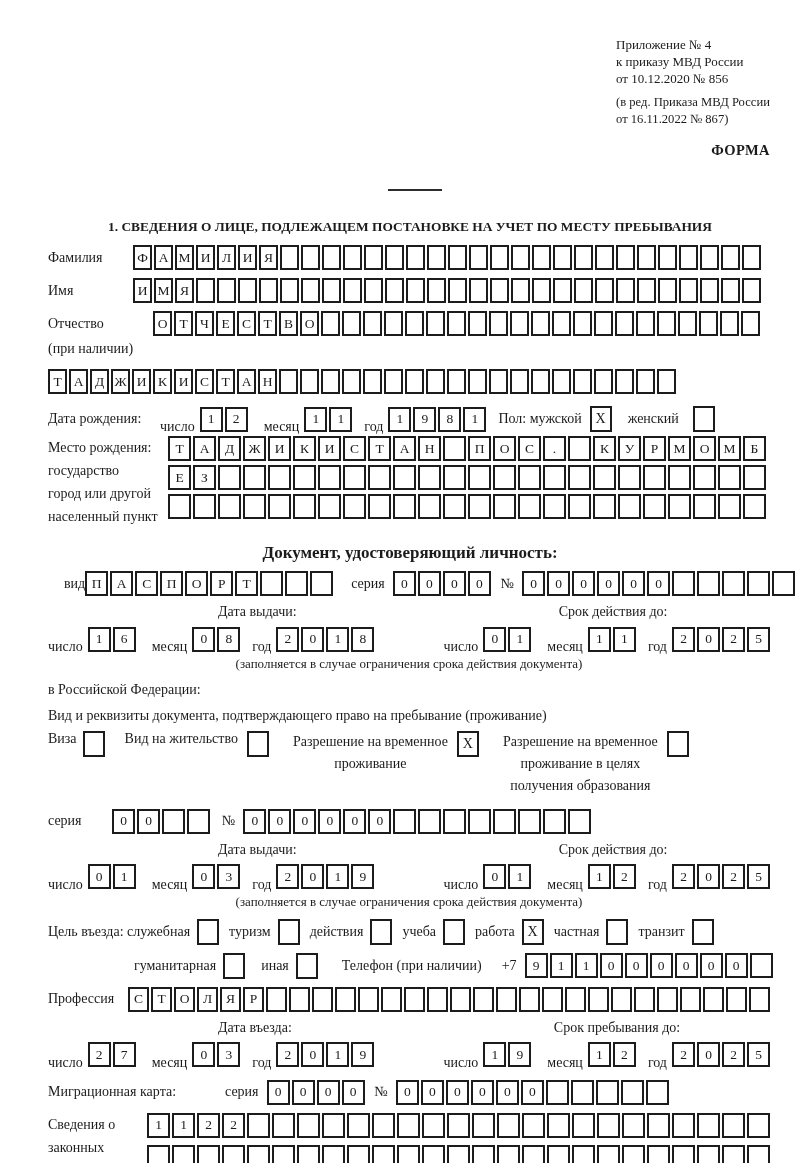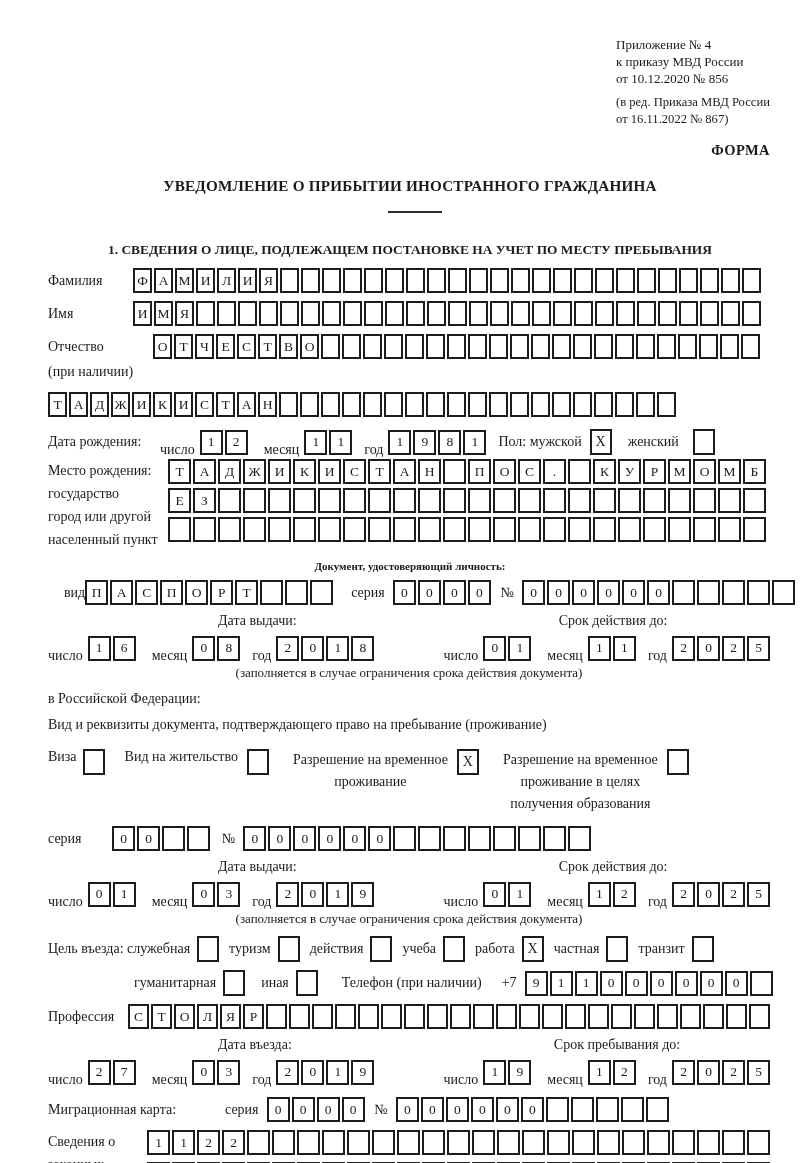--- a/index.html
+++ b/index.html
@@ -36,41 +36,41 @@
   .chk {
     flex: 0 0 auto; width: 22px; height: 26px; border: 2px solid #1c1c1c;
     display: inline-flex; align-items: center; justify-content: center; font-size: 14px;
   }
 
   .lbl  { display: inline-block; }
   .lbl2 div { line-height: 25px; }
   .lbl4 div { line-height: 23px; }
   .stack .cells { display: flex; margin-bottom: 4px; }
 
-  .center-b { text-align: center; font-weight: 700; font-size: 11px; margin-top: 9px; }
+  .center-b { text-align: center; font-weight: 700; font-size: 17px; margin-top: 15px; }
 
   .heads { display: flex; margin-top: 8px; font-size: 14px; }
   .heads .h1 { margin-left: 170px; }
   .heads .h2 { margin-left: 262px; }
 
   .dgrp { display: inline-flex; align-items: center; }
   .dl { margin-right: 5px; margin-top: 16px; }
   .ml8  { margin-left: 8px; }
   .ml10 { margin-left: 10px; }
   .ml14 { margin-left: 14px; }
   .ml16 { margin-left: 16px; }
   .ml20 { margin-left: 20px; }
   .ml24 { margin-left: 24px; }
   .spacer90 { display: inline-block; width: 90px; }
 
   .note { font-size: 13px; text-align: center; margin-top: 1px; padding-right: 2px; }
 
   .plain { margin-top: 10px; font-size: 14px; }
 
-  .chkrow { display: flex; align-items: flex-start; margin-top: 16px; font-size: 14px; }
+  .chkrow { display: flex; align-items: flex-start; margin-top: 7px; font-size: 14px; }
   .ci { display: inline-flex; align-items: flex-start; }
   .ci .txt { display: inline-block; }
   .ci .txt.ctr { text-align: center; line-height: 1.55; }
   .ci .chk { margin-left: 9px; margin-top: 0; }
 
   .pair { display: inline-flex; align-items: center; }
   .pair .chk { margin-left: 7px; }
 </style>
 </head>
 <body>
@@ -83,21 +83,20 @@
     <div>от 10.12.2020 № 856</div>
     <div class="sub">
       <div>(в ред. Приказа МВД России</div>
       <div>от 16.11.2022 № 867)</div>
     </div>
   </div>
 
   <div class="forma">ФОРМА</div>
 
   <div class="title">
-    <div>УВЕДОМЛЕНИЕ О ПРИБЫТИИ ИНОСТРАННОГО ГРАЖДАНИНА</div>
     <div><span class="blank"></span></div>
   </div>
 
   <div class="sec">1. СВЕДЕНИЯ О ЛИЦЕ, ПОДЛЕЖАЩЕМ ПОСТАНОВКЕ НА УЧЕТ ПО МЕСТУ ПРЕБЫВАНИЯ</div>
 
   <div class="frm">
 
     <div class="row">
       <span class="lbl" style="width:85px">Фамилия</span>
       <span class="cells">

